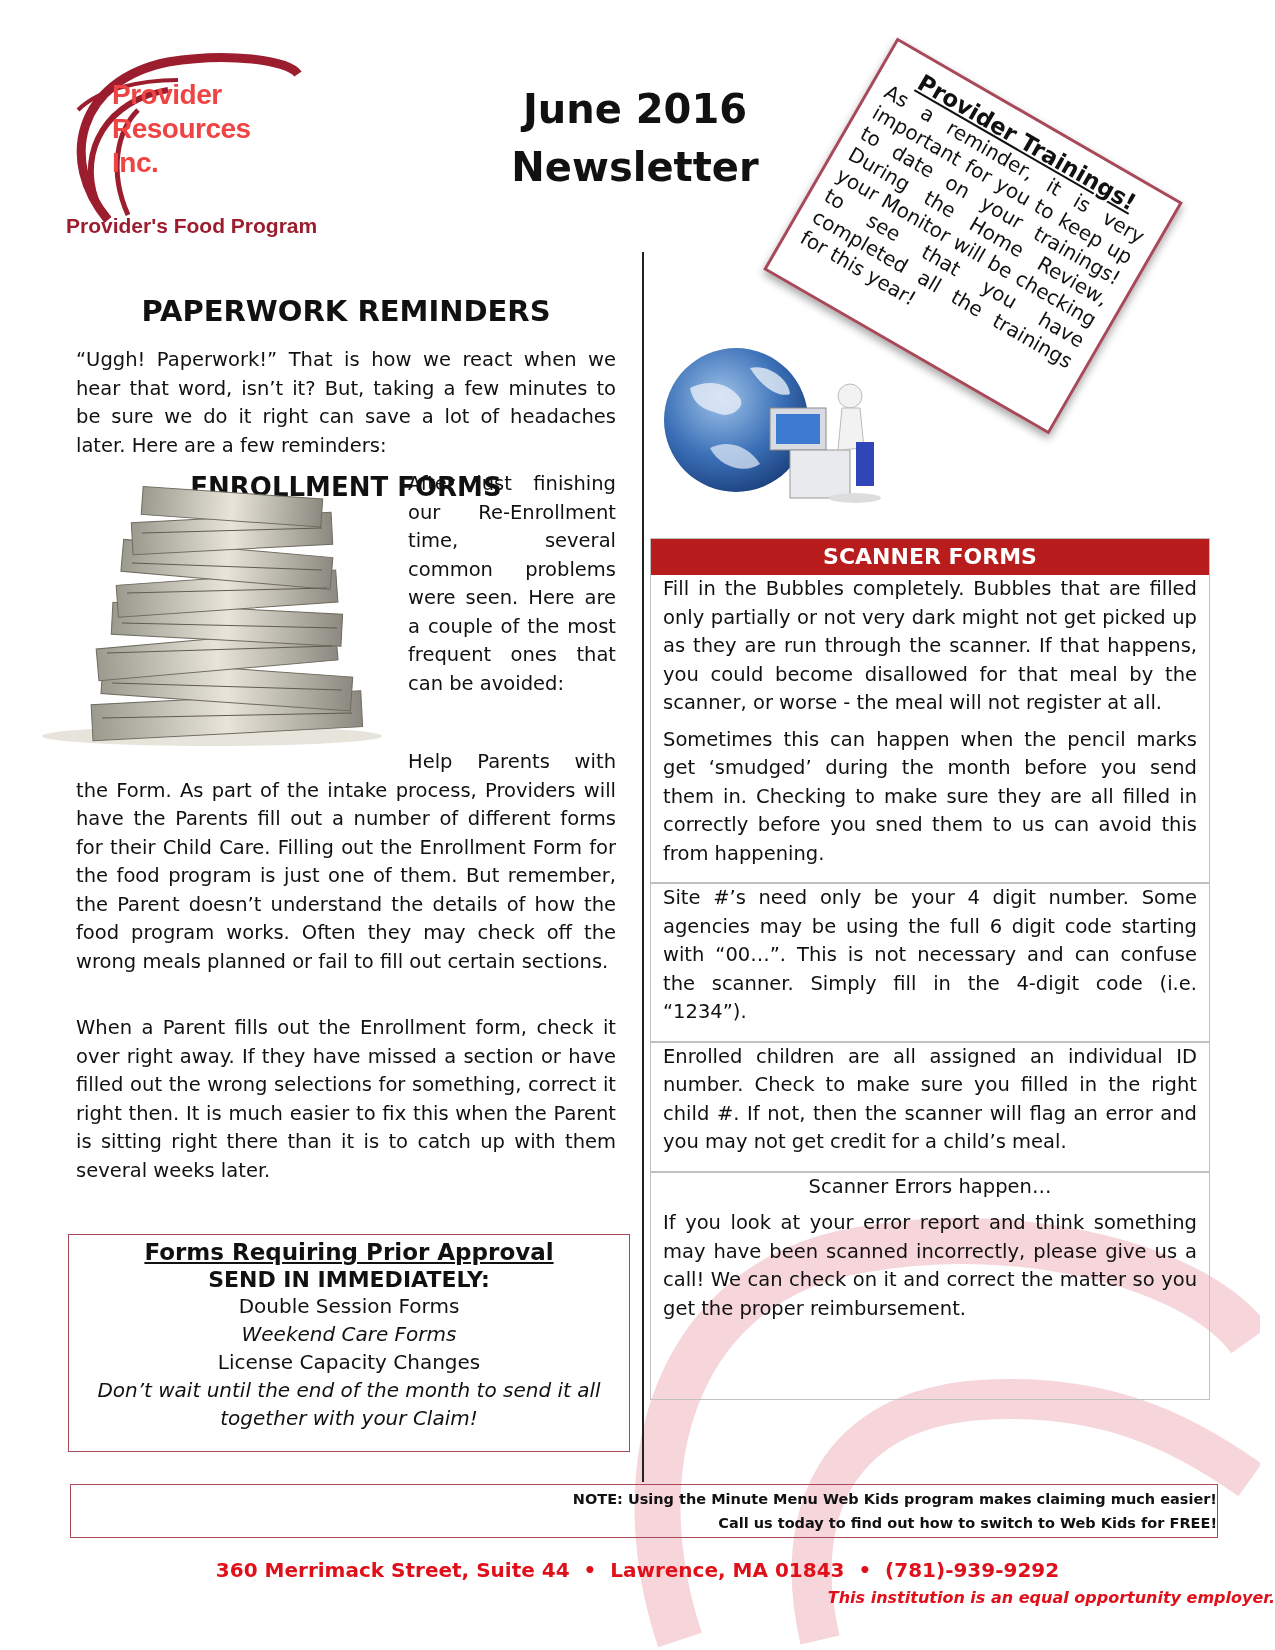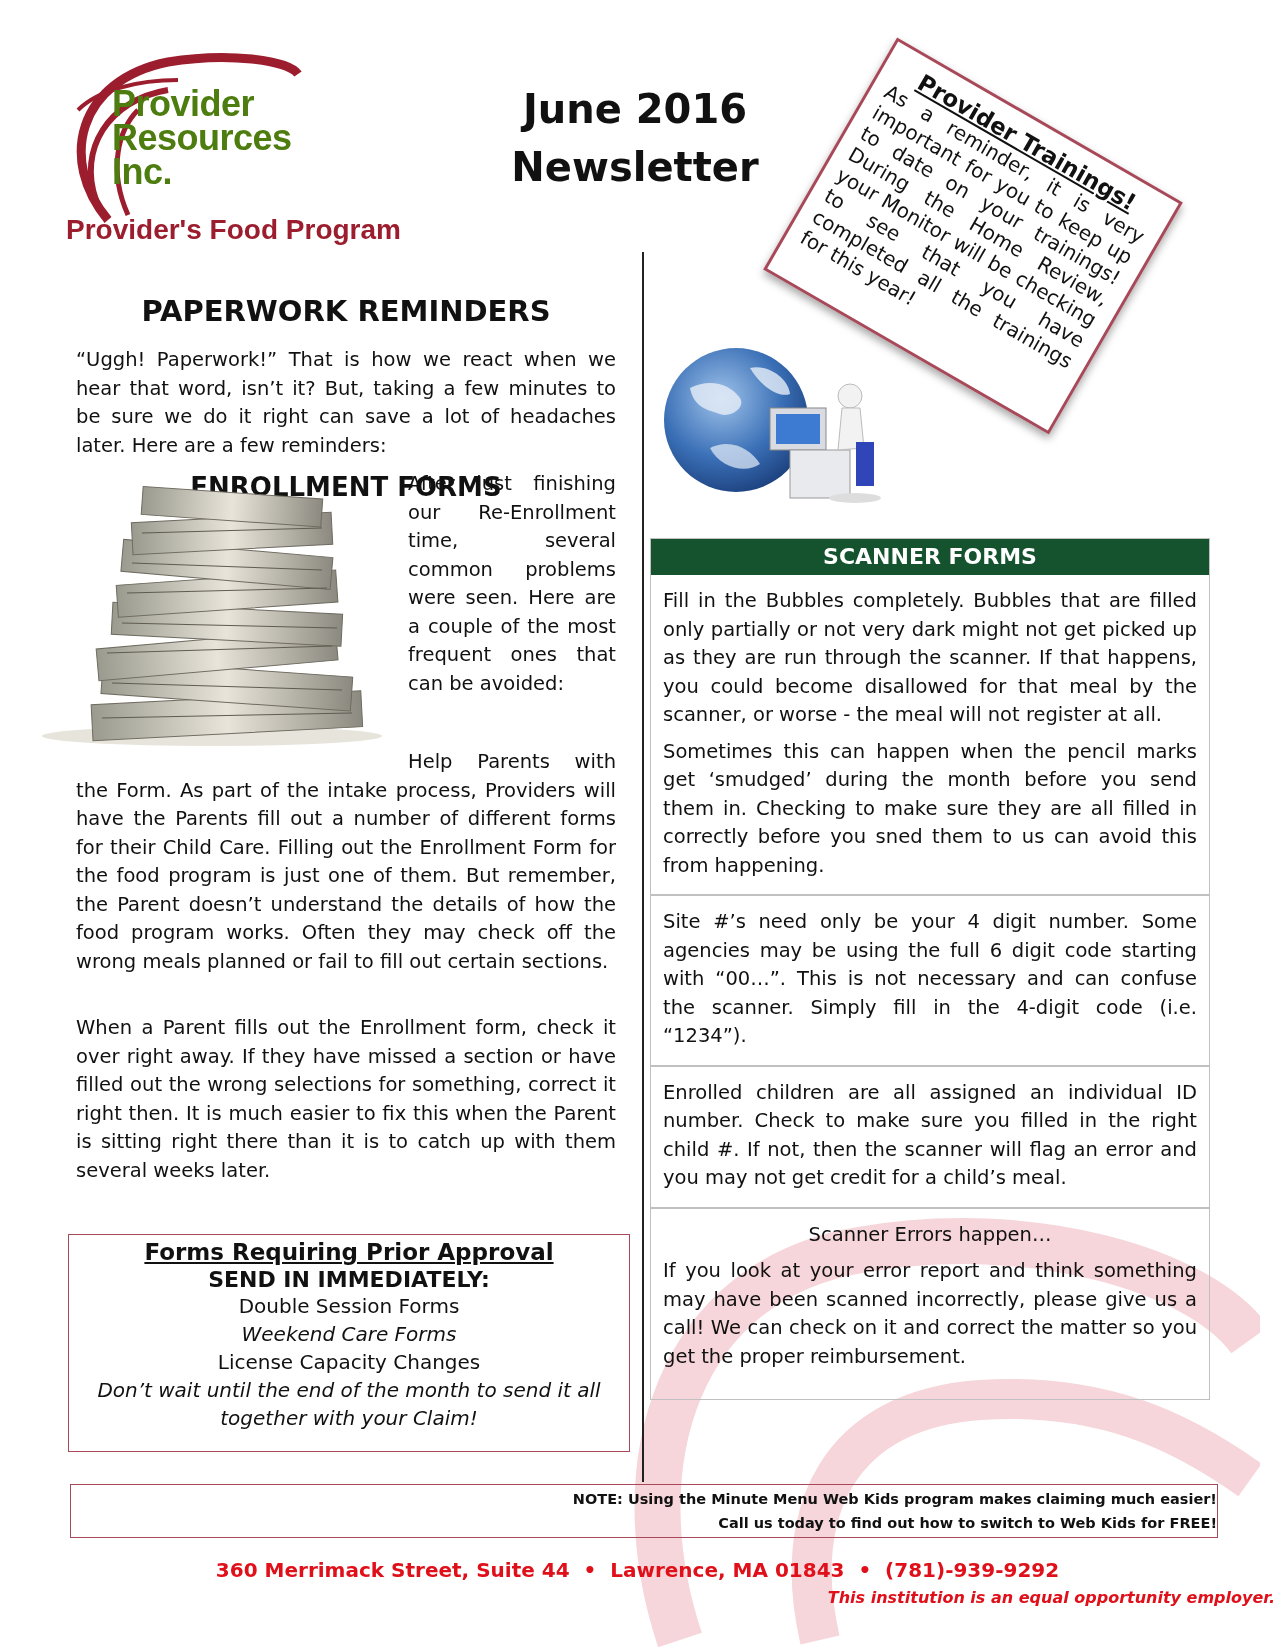--- a/index.html
+++ b/index.html
@@ -2,40 +2,40 @@
 <html><head>
 <meta charset="utf-8">
 <style>
   html, body { margin: 0; padding: 0; }
   body { width: 1275px; height: 1650px; background: #ffffff; position: relative; overflow: hidden;
          font-family: "DejaVu Sans", sans-serif; color: #111; }
   .abs { position: absolute; }
   .watermark { left: 560px; top: 1080px; width: 700px; height: 570px; }
   .logo { left: 38px; top: 50px; width: 320px; height: 190px; }
   .logo-name { left: 112px; top: 78px; font-family: "Liberation Sans", sans-serif; font-weight: bold;
-               color: #4d7c0f; font-size: 36px; line-height: 34px; letter-spacing: -0.5px; margin-top: 9px; }
+               color: #ef4444; font-size: 28px; line-height: 34px; letter-spacing: -0.5px; }
   .logo-sub { left: 66px; top: 214px; font-family: "Liberation Sans", sans-serif; font-weight: bold;
-              color: #9b1d2e; font-size: 28px; }
+              color: #9b1d2e; font-size: 21px; }
   .title { left: 470px; top: 80px; width: 330px; text-align: center; font-family: "DejaVu Sans", sans-serif;
            font-weight: bold; font-size: 40px; line-height: 58px; }
   .trainings-box { left: 808px; top: 102px; width: 330px; height: 268px; background: #fff;
                    border: 3px solid #a8495a; box-shadow: 2px 4px 8px rgba(0,0,0,0.35);
                    transform: rotate(30deg); transform-origin: center; padding: 10px 14px; box-sizing: border-box; }
   .trainings-title { font-weight: bold; font-size: 23px; text-decoration: underline; text-align: center; }
   .trainings-text { font-size: 20px; line-height: 24px; text-align: justify; }
   .divider { left: 642px; top: 252px; width: 2px; height: 1230px; background: #222; }
   .h-big { font-family: "DejaVu Sans", sans-serif; font-weight: bold; text-align: center; }
   .para { font-size: 19.5px; line-height: 28.5px; text-align: justify; }
   .left-col { left: 76px; width: 540px; margin-top: 44px; }
   .stack { left: 22px; top: 478px; width: 370px; height: 270px; }
   .globe { left: 650px; top: 338px; width: 240px; height: 172px; }
   .scanner { left: 650px; top: 538px; width: 560px; height: 862px; border: 1px solid #c0c0c0; box-sizing: border-box; }
-  .scanner-head { height: 36px; background: #14532d; color: #fff; font-weight: bold; font-size: 22px;
+  .scanner-head { height: 36px; background: #b91c1c; color: #fff; font-weight: bold; font-size: 22px;
                   text-align: center; line-height: 36px; }
-  .scan-sec { border-top: 2px solid #c0c0c0; padding: 12px 12px 6px 12px; }
+  .scan-sec { border-top: 2px solid #c0c0c0; padding: 0 12px 6px 12px; }
   .scan-sec p { margin: 0 0 8px 0; }
   .approval { left: 68px; top: 1234px; width: 562px; height: 218px; border: 1px solid #a8495a; box-sizing: border-box;
               text-align: center; }
   .note { left: 70px; top: 1484px; width: 1148px; height: 54px; border: 1px solid #a8495a; box-sizing: border-box;
           text-align: right; font-weight: bold; font-size: 14.5px; line-height: 24px; padding-top: 2px; }
   .footer-addr { left: 0; top: 1558px; width: 1275px; text-align: center; color: #e0101a; font-weight: bold; font-size: 20px; }
   .footer-eoe { left: 0; top: 1588px; width: 1275px; text-align: right; color: #e0101a; font-weight: bold; font-style: italic; font-size: 16px; }
 </style>
 </head>
 <body>

